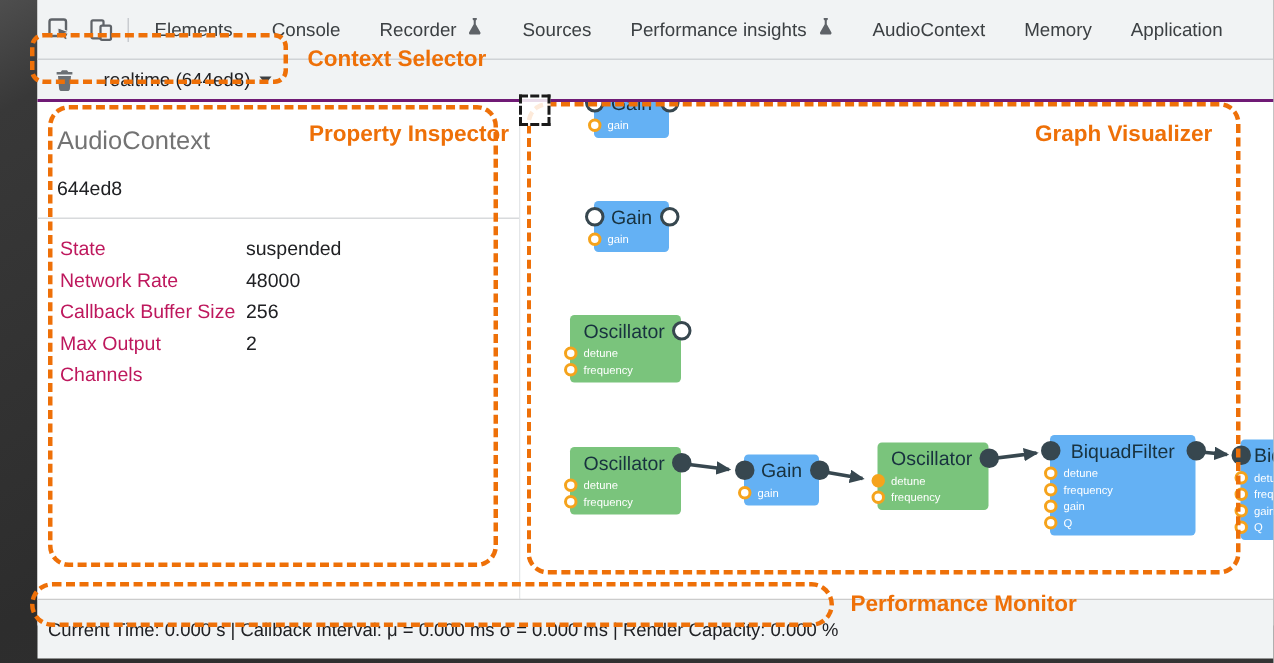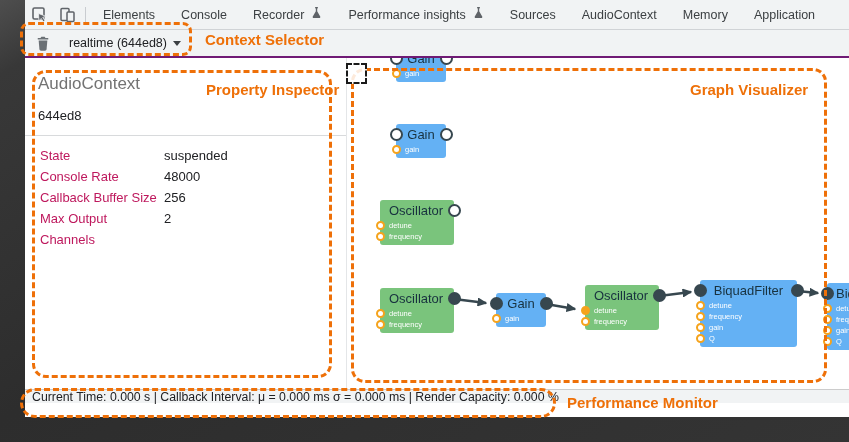--- a/index.html
+++ b/index.html
@@ -2,21 +2,21 @@
 <html><head>
 <meta charset="utf-8">
 <style>
   * { margin:0; padding:0; box-sizing:border-box; }
   body { font-family:"Liberation Sans", sans-serif; }
   .screen { position:relative; width:849px; height:442px; overflow:hidden;
     background:linear-gradient(150deg,#4e4e4e 0%,#383838 8%,#2d2d2d 45%,#343434 100%); }
 
   
   .devtools { position:absolute; left:25px; top:0; width:824px; height:417px; background:#fff; }
-  .tabbar { position:relative; height:30px; background:#f1f3f4; border-bottom:1px solid #d0d3d6;
+  .tabbar { position:relative; height:40px; background:#f1f3f4; border-bottom:1px solid #d0d3d6;
     display:flex; align-items:center; white-space:nowrap; overflow:hidden; }
   .icon-btn { width:28px; height:24px; display:flex; align-items:center; justify-content:center; flex:0 0 auto; }
   .tab-sep { width:1px; height:16px; background:#c9ccd0; margin:0 4px; flex:0 0 auto; }
   .tab { padding:0 13px; font-size:12.5px; color:#3c4043; height:28px; line-height:28px; flex:0 0 auto;
     display:flex; align-items:center; gap:5px; }
   .flask { display:inline-block; margin-left:2px; }
   .subbar { position:relative; height:28px; background:#f1f3f4; border-bottom:2px solid #701a75;
     display:flex; align-items:center; }
   .subbar .label { font-size:12.5px; color:#202124; margin-left:12px; }
   .caret { display:inline-block; width:0; height:0; border-left:4px solid transparent;
@@ -46,21 +46,21 @@
   .port.in { left:-6.5px; } .port.out { right:-6.5px; }
   .port.filled { background:#37474f; }
   .param { position:relative; height:9px; line-height:9px; font-size:7.5px; color:#fff;
     padding-left:9px; margin-top:2px; }
   .pport { position:absolute; left:-4.5px; top:0; width:9px; height:9px; border:2px solid #f5a31c;
     border-radius:50%; background:#fff; }
   .pport.filled { background:#f5a31c; }
   svg.edges { position:absolute; left:0; top:0; }
 
   
-  .statusbar { height:14px; background:#f1f3f4; border-top:1px solid #ccc; display:flex; align-items:center; }
+  .statusbar { height:40px; background:#f1f3f4; border-top:1px solid #ccc; display:flex; align-items:center; }
   .statusbar .txt { font-size:12.3px; color:#202124; margin-left:7px; }
 
   
   .ann-box { position:absolute; border:3.5px dashed #ee7008; z-index:40; pointer-events:none; }
   .ann-label { position:absolute; font-size:15px; font-weight:700; color:#ee7008; z-index:41; }
   .box-ctx { left:20px; top:22px; width:172px; height:34px; border-radius:9px; }
   .lbl-ctx { left:205px; top:31px; }
   .box-prop { left:32px; top:70px; width:300px; height:308px; border-radius:14px; }
   .lbl-prop { left:176px; top:81px;margin-left:30px; }
   .box-graph { left:351px; top:68px; width:476px; height:315px; border-radius:14px; }
@@ -97,27 +97,27 @@
       <div class="tab">
           <span>Console</span>
         </div>
       <div class="tab">
           <span>Recorder</span>
           <span class="flask"><svg width="11" height="13" viewBox="0 0 16 18">
               <path d="M6 1h4v1.5l-1 1v3.6l4.4 7.6c.6 1-.1 2.3-1.3 2.3H3.9c-1.2 0-1.9-1.3-1.3-2.3L7 7.1V3.5l-1-1z" fill="#5f6368"></path>
             </svg></span>
         </div>
       <div class="tab">
+          <span>Sources</span>
+        </div>
+      <div class="tab">
           <span>Performance insights</span>
           <span class="flask"><svg width="11" height="13" viewBox="0 0 16 18">
               <path d="M6 1h4v1.5l-1 1v3.6l4.4 7.6c.6 1-.1 2.3-1.3 2.3H3.9c-1.2 0-1.9-1.3-1.3-2.3L7 7.1V3.5l-1-1z" fill="#5f6368"></path>
             </svg></span>
-        </div>
-      <div class="tab">
-          <span>Sources</span>
         </div>
       <div class="tab">
           <span>AudioContext</span>
         </div>
       <div class="tab">
           <span>Memory</span>
         </div>
       <div class="tab">
           <span>Application</span>
         </div>
@@ -138,21 +138,21 @@
       <div class="inspector">
         <div class="ins-title">AudioContext</div>
         <div class="ins-sub">644ed8</div>
         <div class="ins-hr"></div>
         <div class="ins-rows">
           <div class="ins-row">
               <span class="k">State</span>
               <span class="v">suspended</span>
             </div>
           <div class="ins-row">
-              <span class="k">Console Rate</span>
+              <span class="k">Network Rate</span>
               <span class="v">48000</span>
             </div>
           <div class="ins-row">
               <span class="k">Callback Buffer Size</span>
               <span class="v">256</span>
             </div>
           <div class="ins-row">
               <span class="k">Max Output Channels</span>
               <span class="v">2</span>
             </div>

